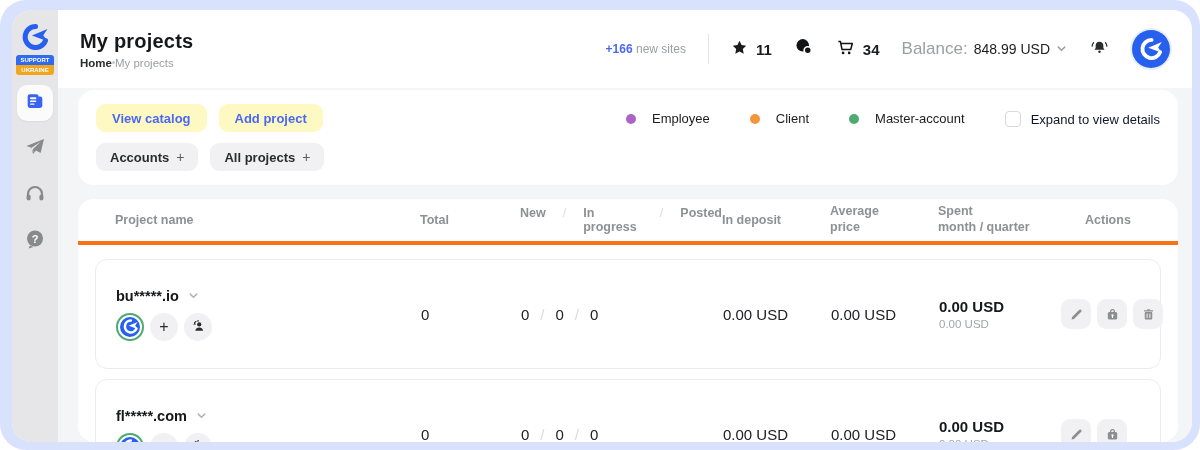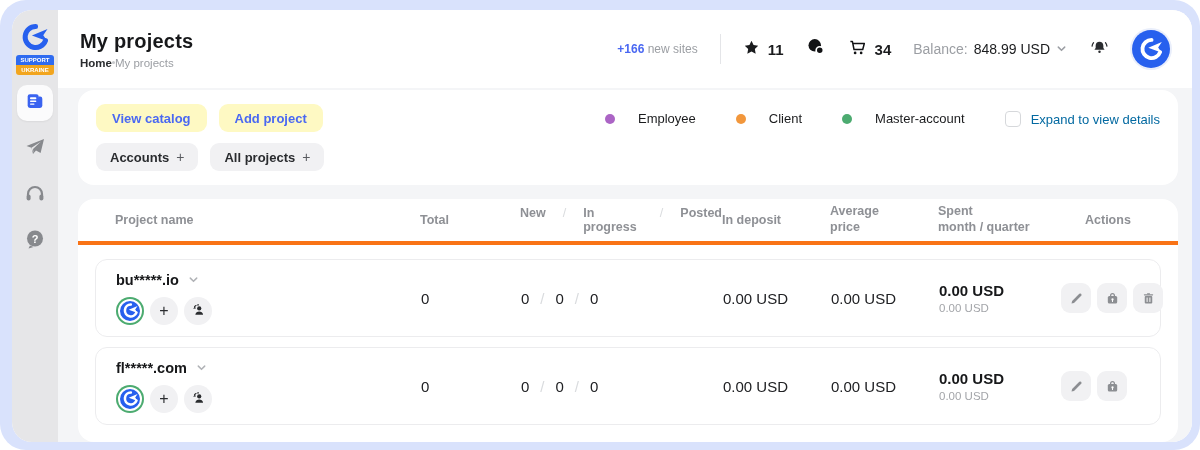--- a/index.html
+++ b/index.html
@@ -25,54 +25,54 @@
   .crumb-home { color:#2a2c2f; font-weight:bold; }
   .crumb-dot { width:3px; height:3px; border-radius:50%; background:#c7c9cc; }
   .crumb-current { color:#9b9ea3; }
 
   .stats { display:flex; align-items:center; gap:22px; }
   .new-sites { font-size:12px; color:#9b9ea3; cursor:pointer; }
   .new-sites b { color:#4a68f2; font-weight:bold; }
   .vdiv { width:1px; height:30px; background:#e4e5e8; }
   .stat { display:flex; align-items:center; gap:8px; font-size:15px; font-weight:bold; color:#1b1c1e; cursor:pointer; }
   .balance { display:flex; align-items:center; gap:6px; cursor:pointer; }
-  .balance .lbl { font-size:14px; color:#9b9ea3; }
+  .balance .lbl { font-size:17px; color:#9b9ea3; }
   .balance .val { font-size:14px; font-weight:normal; color:#1b1c1e; }
   .icon-btn { cursor:pointer; display:flex; align-items:center; }
   .logo-round { width:38px; height:38px; border-radius:50%; background:#2760ee; display:flex; align-items:center; justify-content:center; cursor:pointer; box-shadow:0 0 0 2px #e9eefb; }
 
   .content { padding:2px 14px 0 20px; display:flex; flex-direction:column; flex:1; min-height:0; }
   .card { background:#fff; border-radius:16px; }
 
   
   .toolbar { padding:14px 18px; display:flex; justify-content:space-between; margin-bottom:14px; }
   .btn-col { display:flex; flex-direction:column; gap:11px; }
   .btn-row { display:flex; gap:12px; }
   .btn { border:none; border-radius:9px; height:28px; padding:0 16px; font-size:13px; font-family:inherit; cursor:pointer; font-weight:bold; }
   .btn.blue { background:#fef9c3; color:#4a68f2; }
   .chip { background:#f1f1f3; color:#2a2c2f; border:none; border-radius:9px; height:28px; padding:0 14px; font-size:13px; font-family:inherit; font-weight:bold; cursor:pointer; display:flex; align-items:center; gap:7px; }
   .chip .plus { color:#5a5c60; font-weight:normal; font-size:14px; }
 
   .legend { display:flex; align-items:flex-start; gap:40px; padding-top:7px; }
-  .legend-item { display:flex; align-items:center; gap:23px; font-size:13px; color:#1b1c1e; }
+  .legend-item { display:flex; align-items:center; gap:16px; font-size:13px; color:#1b1c1e; }
   .dot { width:10px; height:10px; border-radius:50%; }
-  .expand { display:flex; align-items:center; gap:10px; font-size:13px; color:#0369a1; cursor:pointer; }
+  .expand { display:flex; align-items:center; gap:10px; font-size:13px; color:#0f172a; cursor:pointer; }
   .checkbox { width:16px; height:16px; border:1.5px solid #d6d8db; border-radius:4px; background:#fff; }
 
   
   .table-card { flex:1; min-height:0; overflow:hidden; display:flex; flex-direction:column; }
   .tgrid { display:grid; grid-template-columns:305px 100px 202px 108px 108px 122px 1fr; align-items:center; }
   .thead { padding:0 37px; height:46px; border-bottom:4px solid #f97316; font-size:12.5px; font-weight:bold; color:#8e9095; flex-shrink:0; }
   .thead .two-line { line-height:1.25; }
   .status-head { display:flex; gap:17px; align-items:flex-start; }
   .slash { color:#d9dbde; font-weight:normal; }
   .th-actions { padding-left:25px; }
 
   .rows { padding:14px 17px 0; }
-  .trow { border:1px solid #ececee; border-radius:12px; height:78px; padding:0 20px; margin-bottom:10px; background:#fff; }
+  .trow { border:1px solid #ececee; border-radius:12px; height:110px; padding:0 20px; margin-bottom:10px; background:#fff; }
   .name-cell { display:flex; flex-direction:column; gap:9px; }
   .proj-name { display:flex; align-items:center; gap:9px; font-size:14.5px; font-weight:bold; color:#17181a; cursor:pointer; }
   .avatars { display:flex; align-items:center; gap:6px; }
   .avatar { width:24px; height:24px; border-radius:50%; background:#2760ee; border:2px solid #fff; box-shadow:0 0 0 2px #4cab70; display:flex; align-items:center; justify-content:center; margin:2px; cursor:pointer; }
   .round-btn { width:28px; height:28px; border-radius:50%; background:#f1f1f3; border:none; display:flex; align-items:center; justify-content:center; font-size:16px; color:#2a2c2f; cursor:pointer; }
   .val { font-size:15px; color:#202124; }
   .status-cell { display:flex; gap:11px; font-size:15px; color:#202124; }
   .spent-cell .p1 { font-size:15px; font-weight:bold; color:#17181a; }
   .spent-cell .p2 { font-size:11.5px; color:#a3a5a9; margin-top:3px; }
   .actions-cell { display:flex; gap:6px; }

